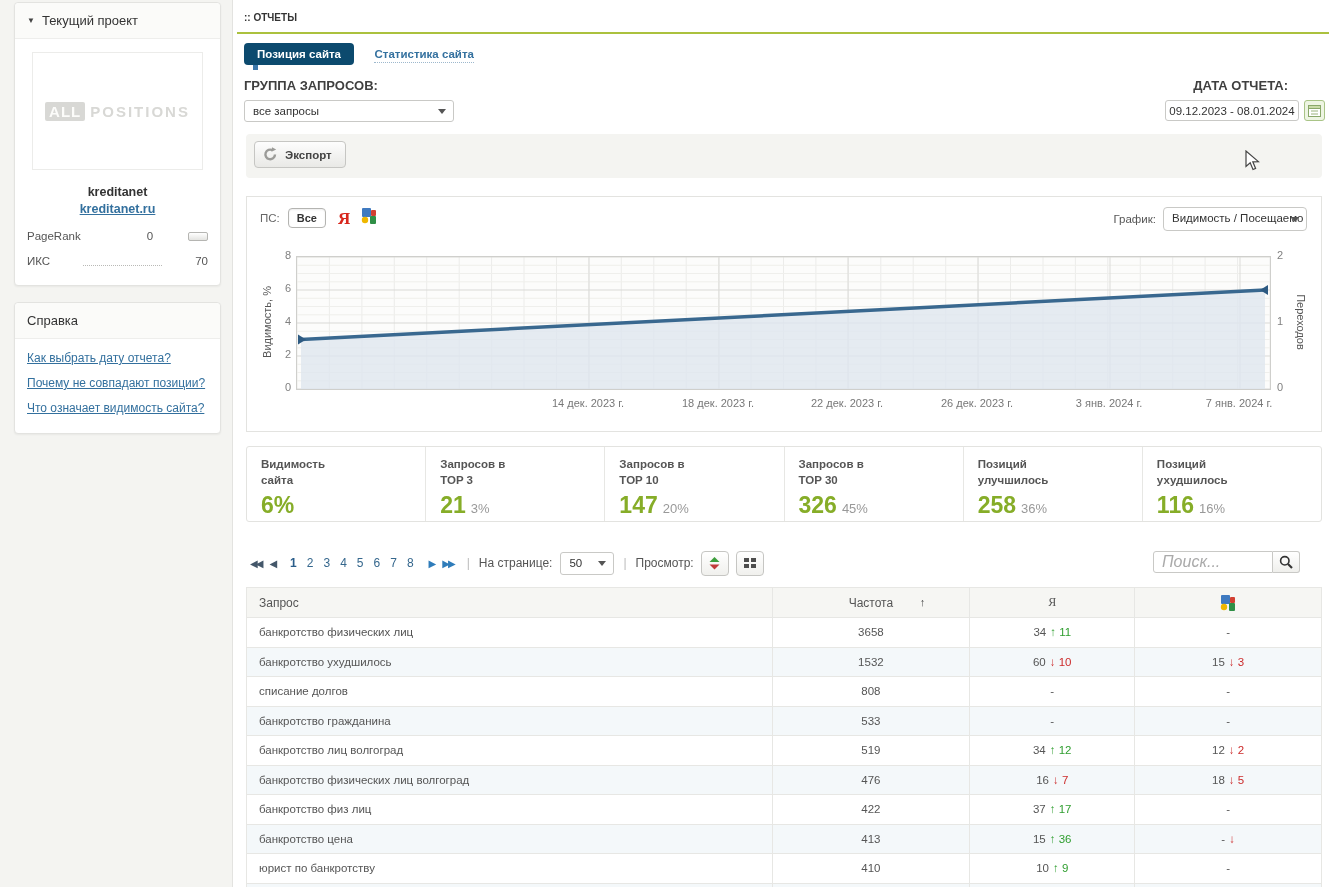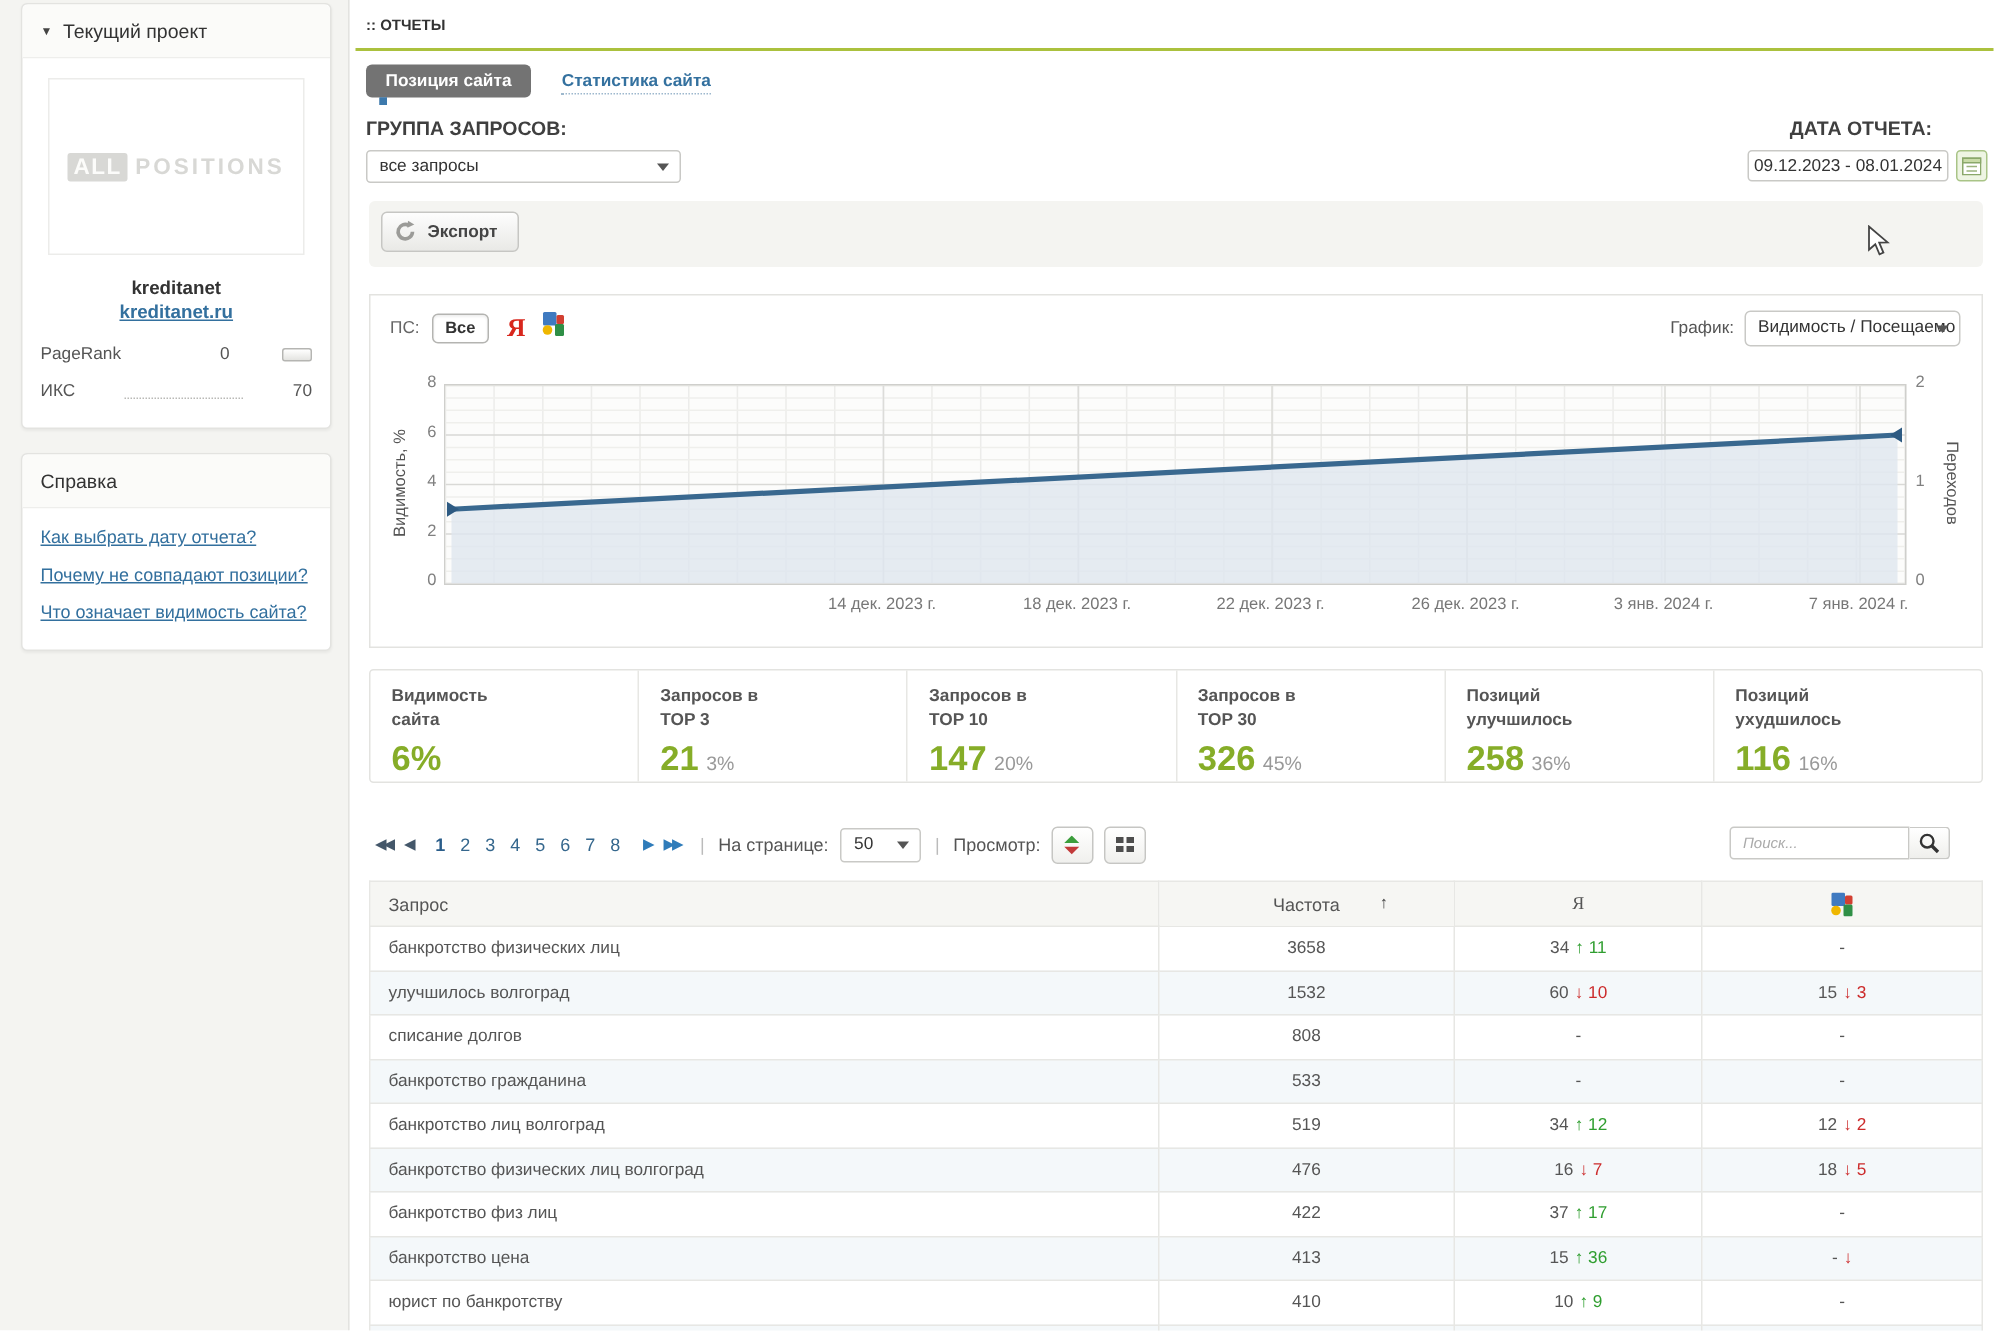--- a/index.html
+++ b/index.html
@@ -45,21 +45,21 @@
                margin:0 0 11px 0; cursor:pointer; }
   .help-link:last-child { margin-bottom:2px; }
 
   
   .content { position:absolute; left:234px; top:0; width:1106px; height:887px; background:#fff; }
   .page-title { position:absolute; left:10px; top:12px; font-size:10px; font-weight:bold; color:#333; }
   .green-rule { position:absolute; left:3px; top:32px; width:1092px; height:2px; background:#abc13e; }
 
   .tabs { position:absolute; left:10px; top:43px; }
   .tab-active {
-    display:inline-block; position:relative; background:#737373; color:#fff;
+    display:inline-block; position:relative; background:#0c4a6e; color:#fff;
     font-size:11.5px; font-weight:bold; padding:5px 13px; border-radius:4px; cursor:pointer;text-align:center;
   }
   .tab-active:after {
     content:""; position:absolute; left:9px; bottom:-5px;
     border:5px solid transparent; border-top-color:#3d79ac; border-left-color:#3d79ac;
     border-bottom:none; border-right:none;
   }
   .tab-link { display:inline-block; margin-left:16px; color:#34719f; font-size:11.5px; font-weight:bold;
               border-bottom:1px dotted #9db8cd; padding-bottom:2px; cursor:pointer; }
 
@@ -144,21 +144,21 @@
   .pages { margin:0 6px; }
   .page-num { margin:0 5px; color:#35678d; cursor:pointer; font-size:12px; }
   .page-num.active { font-weight:bold; color:#2a5d8a; }
   .sep { color:#bbb; margin:0 9px; }
   .pp-select { width:54px; height:23px; display:inline-block; margin-left:8px; }
   .view-btn { width:28px; height:25px; border:1px solid #c6c6c3; border-radius:4px;
               background:linear-gradient(#ffffff,#f0f0ed); margin-left:7px; cursor:pointer;
               display:inline-flex; align-items:center; justify-content:center; padding:0; }
   .search-wrap { position:absolute; right:22px; top:3px; display:flex; }
   .search-input { width:120px; height:22px; border:1px solid #c9c9c6; border-radius:3px 0 0 3px;
-                  font-size:10px; font-style:italic; color:#555; padding:0 8px;
+                  font-size:16px; font-style:italic; color:#555; padding:0 8px;
                   font-family:"Liberation Sans",sans-serif; }
   .search-input::placeholder { color:#aaa; font-style:italic; }
   .search-btn { width:27px; height:22px; border:1px solid #c9c9c6; border-left:none;
                 border-radius:0 3px 3px 0; background:linear-gradient(#ffffff,#efefec);
                 cursor:pointer; display:flex; align-items:center; justify-content:center; padding:0; }
 
   
   .qtable { position:absolute; left:12px; top:587px; width:1076px; border-collapse:collapse;
             font-size:11.5px; color:#555; }
   .qtable th, .qtable td { border:1px solid #e7e7e4; }
@@ -454,21 +454,21 @@
         </tr>
       </thead>
       <tbody>
           <tr class="">
             <td class="c-query">банкротство физических лиц</td>
     <td class="c-freq">3658</td>
     <td class="c-pos"><span class="pos">34</span><span class="up"><span class="arr">↑</span> 11</span></td>
     <td class="c-pos"><span class="pos">-</span></td>
           </tr>
           <tr class="striped">
-            <td class="c-query">улучшилось волгоград</td>
+            <td class="c-query">банкротство ухудшилось</td>
     <td class="c-freq">1532</td>
     <td class="c-pos"><span class="pos">60</span><span class="down"><span class="arr">↓</span> 10</span></td>
     <td class="c-pos"><span class="pos">15</span><span class="down"><span class="arr">↓</span> 3</span></td>
           </tr>
           <tr class="">
             <td class="c-query">списание долгов</td>
     <td class="c-freq">808</td>
     <td class="c-pos"><span class="pos">-</span></td>
     <td class="c-pos"><span class="pos">-</span></td>
           </tr>

